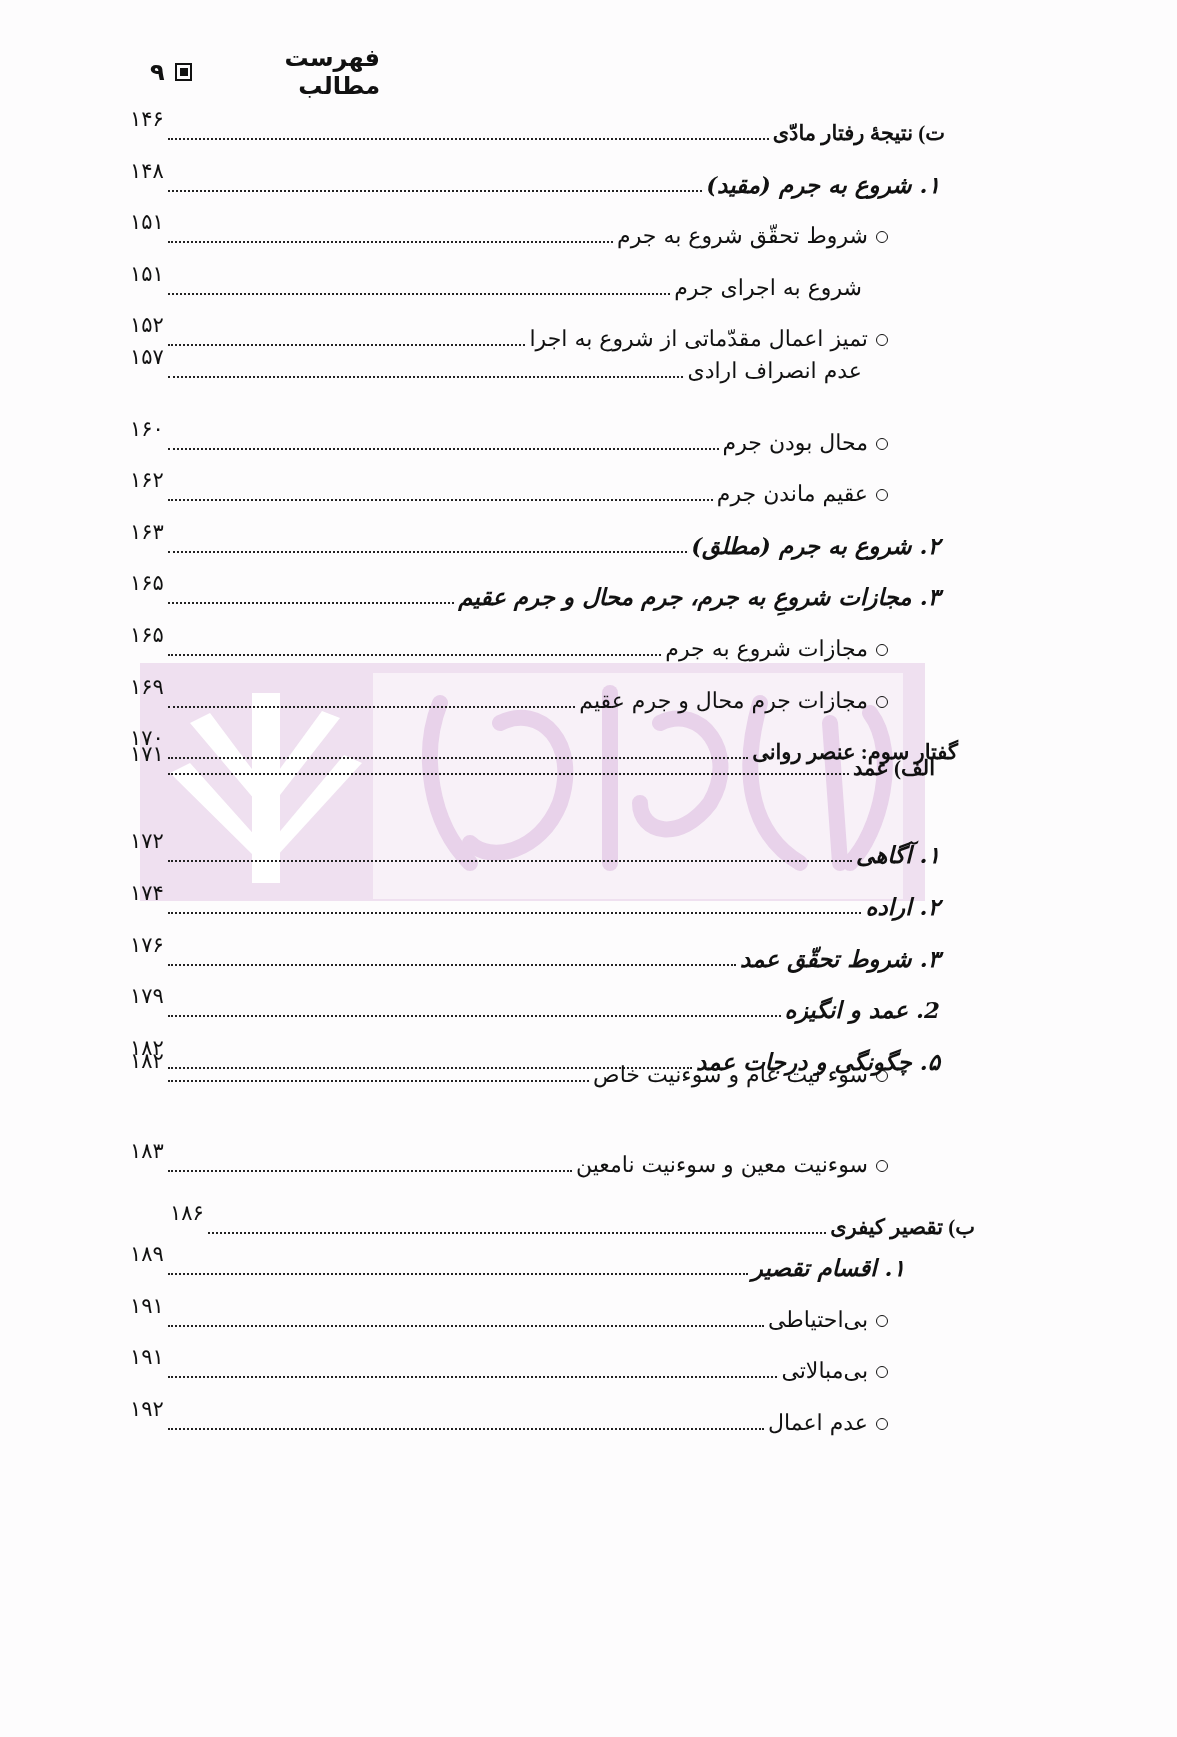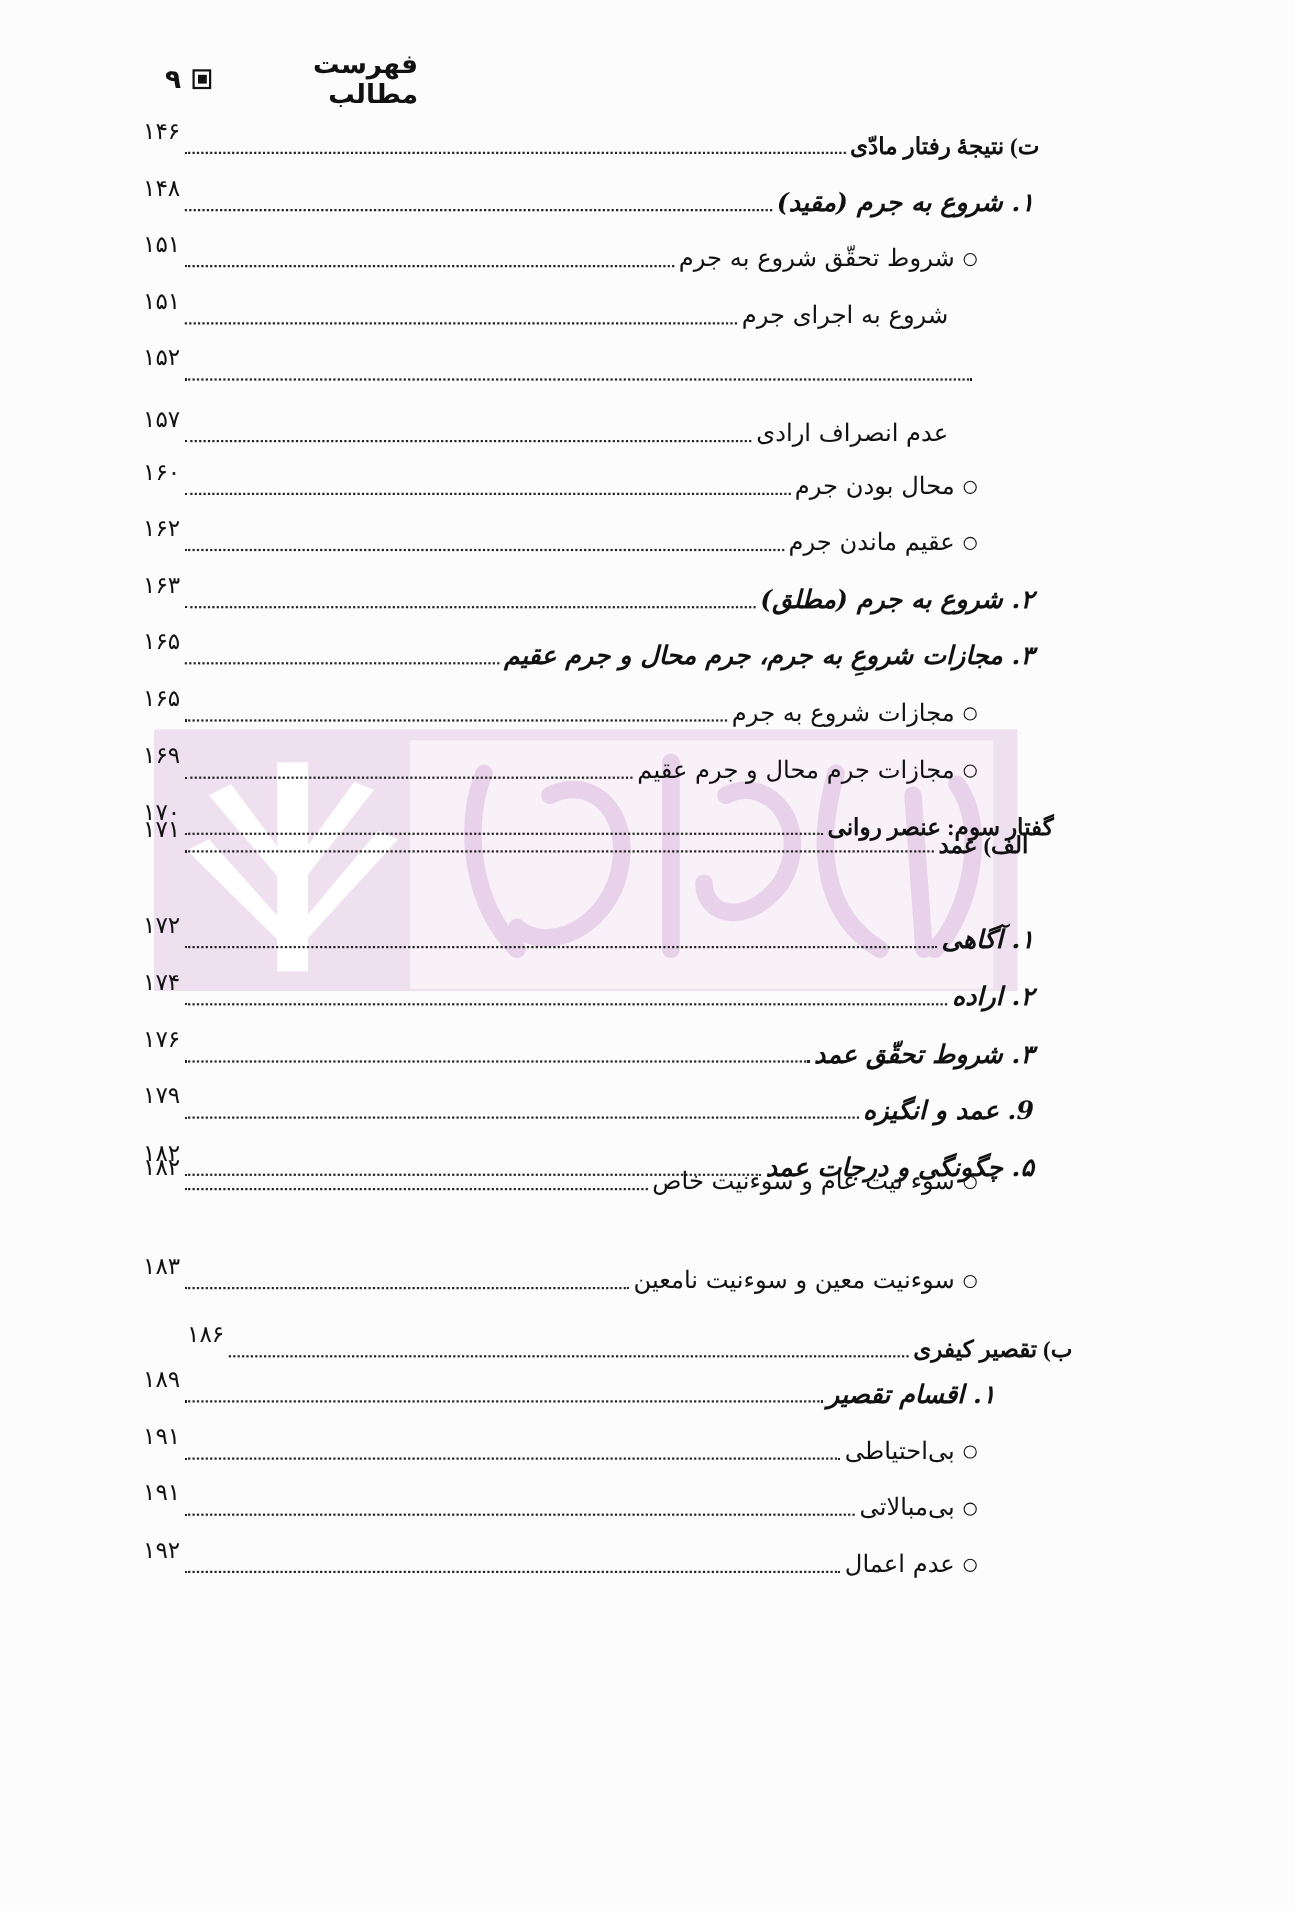--- a/index.html
+++ b/index.html
@@ -160,24 +160,25 @@
       <span class="label"><span class="bullet"></span><span>شروط تحقّق شروع به جرم</span></span>
       <span class="dots"></span>
       <span class="page">۱۵۱</span>
     </div>
     <div class="row plain" style="top: 268.8px; width: 732px;">
       <span class="label"><span>شروع به اجرای جرم</span></span>
       <span class="dots"></span>
       <span class="page">۱۵۱</span>
     </div>
     <div class="row plain" style="top: 320.4px; width: 758px;">
+      <span class="label"><span class="bullet"></span><span>تمیز اعمال مقدّماتی از شروع به اجرا</span></span>
       <span class="dots"></span>
       <span class="page">۱۵۲</span>
     </div>
-    <div class="row plain" style="top: 376px; width: 732px; justify-content: center;">
+    <div class="row plain" style="top: 352px; width: 732px; justify-content: center;">
       <span class="label"><span>عدم انصراف ارادی</span></span>
       <span class="dots"></span>
       <span class="page">۱۵۷</span>
     </div>
     <div class="row plain" style="top: 423.6px; width: 758px;">
       <span class="label"><span class="bullet"></span><span>محال بودن جرم</span></span>
       <span class="dots"></span>
       <span class="page">۱۶۰</span>
     </div>
     <div class="row plain" style="top: 475.2px; width: 758px;">
@@ -224,21 +225,21 @@
       <span class="label"><span>۲. اراده</span></span>
       <span class="dots"></span>
       <span class="page">۱۷۴</span>
     </div>
     <div class="row heading" style="top: 939.6px; width: 810px;">
       <span class="label"><span>۳. شروط تحقّق عمد</span></span>
       <span class="dots"></span>
       <span class="page">۱۷۶</span>
     </div>
     <div class="row heading" style="top: 991.2px; width: 810px;">
-      <span class="label"><span>9. عمد و انگیزه</span></span>
+      <span class="label"><span>2. عمد و انگیزه</span></span>
       <span class="dots"></span>
       <span class="page">۱۷۹</span>
     </div>
     <div class="row heading" style="top: 1042.8px; width: 810px;">
       <span class="label"><span>۵. چگونگی و درجات عمد</span></span>
       <span class="dots"></span>
       <span class="page">۱۸۲</span>
     </div>
     <div class="row plain" style="top: 1056px; width: 758px;">
       <span class="label"><span class="bullet"></span><span>سوء نیت عام و سوءنیت خاص</span></span>

